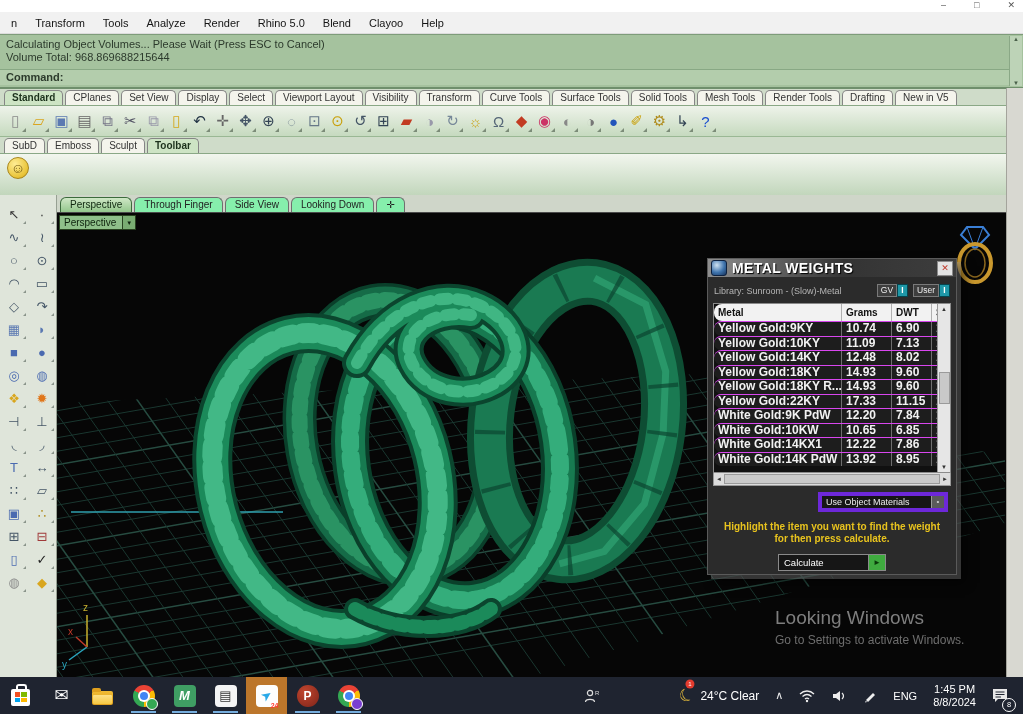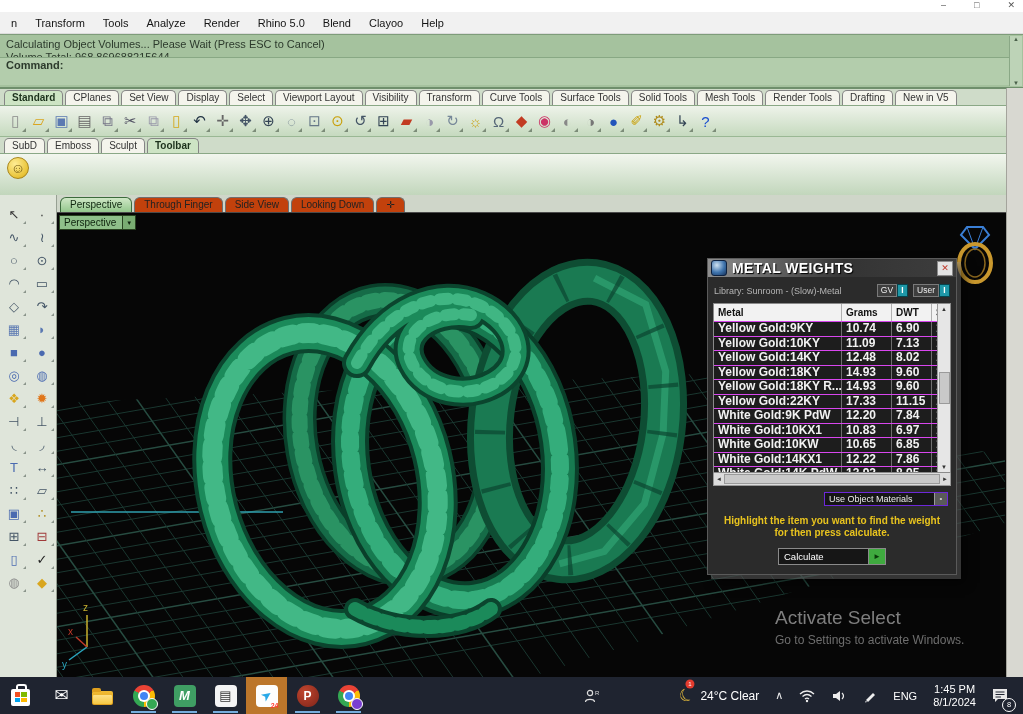--- a/index.html
+++ b/index.html
@@ -13,21 +13,21 @@
   .win-controls span{cursor:default;}
   
   .menubar{height:21px;background:#f1f1f1;display:flex;align-items:center;
            font-size:11px;color:#141414;padding-left:2px;border-bottom:1px solid #dcdcdc;}
   .menu-item{padding:0 9px;}
   
   .command{height:55px;background:#a5c29e;border-top:1px solid #7e9c7a;
            border-bottom:2px solid #6f8f6c;position:relative;
            font-size:11px;color:#2c3a2c;box-sizing:border-box;}
   .cmd-lines{padding:3px 18px 0 6px;line-height:13px;}
-  .cmd-prompt{position:absolute;left:0;right:14px;bottom:2px;height:28px;background:#b3cdac;
+  .cmd-prompt{position:absolute;left:0;right:14px;bottom:2px;height:16px;background:#b3cdac;
               border-top:1px solid #88a884;font-weight:bold;padding:1px 0 0 6px;box-sizing:border-box;}
   .cmd-scroll{position:absolute;right:1px;top:1px;bottom:1px;width:12px;background:#bdd3b7;
               border-left:1px solid #8aa886;display:flex;flex-direction:column;
               justify-content:space-between;align-items:center;font-size:6px;color:#4a604a;}
   
   .tabstrip{height:16px;background:#cfdcc9;display:flex;align-items:flex-end;
             padding-left:4px;gap:2px;border-bottom:1px solid #8aa886;position:relative;}
   .tab{font-size:10px;color:#333;background:#f4f4ec;border:1px solid #858585;border-bottom:none;
        border-radius:5px 5px 0 0;padding:1px 7px;line-height:12px;white-space:nowrap;}
   .tab.active{background:#cde4c4;font-weight:bold;color:#1c321c;text-align:right;}
@@ -49,21 +49,21 @@
   .left-toolbar{width:57px;background:#dfe5da;border-right:1px solid #97a093;
                 display:grid;grid-template-columns:1fr 1fr;align-content:start;
                 padding-top:12px;row-gap:7px;justify-items:center;box-sizing:border-box;}
   .left-tool{font-size:13px;line-height:15px;color:var(--tint,#445);width:22px;height:16px;
              text-align:center;position:relative;}
   .left-tool::after{content:"";position:absolute;right:-1px;bottom:-1px;
              border-left:3px solid transparent;border-bottom:3px solid #8a948a;}
   .viewport-col{flex:1;display:flex;flex-direction:column;min-width:0;}
   .vtabs{height:17px;background:#cfd6c9;display:flex;align-items:flex-end;
          padding-left:3px;gap:2px;border-bottom:1px solid #4a4a4a;}
-  .vtab{font-size:10px;padding:1px 9px;background:#c2410c;border:1px solid #6f6f6f;border-bottom:none;
+  .vtab{font-size:10px;padding:1px 9px;background:#86efac;border:1px solid #6f6f6f;border-bottom:none;
         border-radius:6px 6px 0 0;line-height:12px;color:#222;white-space:nowrap;}
   .vtab.active{background:linear-gradient(#cfe7c6,#93c78c);border-color:#3c6b3c;color:#102810;}
   .viewport{flex:1;position:relative;background:#060606;overflow:hidden;}
   svg.scene{position:absolute;left:0;top:0;}
   .vp-label{position:absolute;left:2px;top:2px;display:flex;align-items:stretch;
             background:#8fc08a;border:1px solid #27431f;font-size:10px;color:#0e230e;z-index:3;}
   .vp-label .txt{padding:1px 6px 1px 4px;}
   .vp-label .caret{background:#79ad72;border-left:1px solid #27431f;padding:0 3px;font-size:6px;
                    display:flex;align-items:center;}
   .activate{position:absolute;left:718px;top:394px;color:#7e7e7e;z-index:2;}
@@ -88,39 +88,39 @@
             color:#c0392b;font-size:9px;font-weight:bold;text-align:center;line-height:12px;}
   .mp-lib{display:flex;align-items:center;padding:7px 6px 4px;color:#b5b5b5;font-size:9px;gap:4px;}
   .mp-toggles{margin-left:auto;display:flex;gap:5px;}
   .mp-toggle{display:flex;}
   .mp-toggle .lbl{background:#3e3e3e;border:1px solid #7a7a7a;color:#eee;padding:0 3px;
                   font-size:8.5px;line-height:11px;}
   .mp-toggle .sw{background:#1f98a8;border:1px solid #06454e;color:#fff;width:9px;text-align:center;
                  font-size:8.5px;line-height:11px;font-weight:bold;}
   .mp-table{margin:2px 5px 0;border:1px solid #8a8a8a;background:#101010;position:relative;
             height:168px;overflow:hidden;}
-  .mp-cols{display:grid;grid-template-columns:128px 50px 40px 40px;}
+  .mp-cols{display:grid;grid-template-columns:128px 50px 40px 40px;border-radius:8px;}
   .mp-thead{background:#f2f2f2;color:#111;font-weight:bold;font-size:10px;height:17px;
             align-items:center;}
   .mp-thead span{padding-left:4px;border-right:1px solid #b0b0b0;line-height:17px;height:17px;
             box-sizing:border-box;overflow:hidden;white-space:nowrap;}
   .mp-row{height:13.5px;align-items:center;background:#1d1d1d;border-top:1px solid #d946ef;
           color:#f2f2f2;font-size:12px;font-weight:bold;}
   .mp-row span{padding-left:4px;border-right:1px solid #6e6e6e;line-height:13px;height:13.5px;
           box-sizing:border-box;overflow:hidden;white-space:nowrap;}
   .mp-vscroll{position:absolute;right:0;top:0;bottom:0;width:13px;background:#e6e6e6;
               border-left:1px solid #999;display:flex;flex-direction:column;
               justify-content:space-between;align-items:center;font-size:6px;color:#333;
               padding:2px 0;box-sizing:border-box;}
   .mp-vthumb{flex:0 0 30px;width:9px;background:#c9c9c9;border:1px solid #9a9a9a;}
   .mp-hscroll{height:12px;margin:0 5px;background:#dcdcdc;border:1px solid #999;border-top:none;
               display:flex;align-items:center;font-size:6px;color:#333;padding:0 2px;gap:2px;}
   .mp-hthumb{flex:1;height:8px;background:#c9c9c9;border:1px solid #9a9a9a;}
   .mp-materials{display:flex;justify-content:flex-end;margin:6px 8px 0;}
-  .mp-select{background:#161616;border:1px solid #6d28d9;color:#ececec;font-size:9px;
+  .mp-select{background:#161616;border:4px solid #6d28d9;color:#ececec;font-size:9px;
              width:122px;display:flex;align-items:center;}
   .mp-select .val{flex:1;padding:1px 4px;white-space:nowrap;overflow:hidden;}
   .mp-select .btn{width:12px;background:#5a5a5a;border-left:1px solid #9a9a9a;color:#cfcfcf;
              text-align:center;font-size:8px;line-height:12px;}
   .mp-instruction{color:#e8c31e;font-weight:bold;text-align:center;font-size:10px;
                   line-height:12px;margin-top:9px;}
   .mp-calc{display:flex;margin:9px auto 0;width:106px;border:1px solid #8a8a8a;background:#161616;
            color:#fff;font-size:9.5px;align-items:stretch;gap:8px;}
   .mp-calc .lbl{flex:1;padding:2px 5px;}
   .mp-calc .go{width:16px;background:#3faa3f;color:#0a3a0a;text-align:center;font-size:8px;
@@ -457,21 +457,21 @@
           <text x="11" y="422" fill="#c03a2a" font-size="10">x</text>
         </g>
       </svg>
 
       <div class="vp-label">
         <span class="txt">Perspective</span>
         <span class="caret">▼</span>
       </div>
 
       <div class="activate">
-        <div class="t1">Activate Select</div>
+        <div class="t1">Looking Windows</div>
         <div class="t2">Go to Settings to activate Windows.</div>
       </div>
     </div>
   </div>
 </div>
 
 <div class="right-strip"></div>
 <span class="strip-gear" style="top:90px;">⚙</span>
 <span class="strip-gear" style="top:136px;">⚙</span>
 
@@ -539,26 +539,20 @@
         <span>11.15</span>
         <span>17.89</span>
       </div>
       <div class="mp-cols mp-row">
         <span>White Gold:9K PdW</span>
         <span>12.20</span>
         <span>7.84</span>
         <span>12.59</span>
       </div>
       <div class="mp-cols mp-row">
-        <span>White Gold:10KX1</span>
-        <span>10.83</span>
-        <span>6.97</span>
-        <span>11.18</span>
-      </div>
-      <div class="mp-cols mp-row">
         <span>White Gold:10KW</span>
         <span>10.65</span>
         <span>6.85</span>
         <span>10.99</span>
       </div>
       <div class="mp-cols mp-row">
         <span>White Gold:14KX1</span>
         <span>12.22</span>
         <span>7.86</span>
         <span>12.61</span>
@@ -678,21 +672,21 @@
       <svg width="14" height="14" viewBox="0 0 14 14">
         <path d="M3 11 L10 4 L12 6 L5 13 Z" fill="#eee"></path>
         <path d="M2 13.5 L4 13 L2.8 11.8 Z" fill="#eee"></path>
       </svg>
     </div>
     <div class="tray lang">
       <span>ENG</span>
     </div>
     <div class="clock">
       <div>1:45 PM</div>
-      <div>8/1/2024</div>
+      <div>8/8/2024</div>
     </div>
     <div class="tray notif">
       <svg width="20" height="17" viewBox="0 0 20 17">
         <path d="M3 2 H17 V12 H8 L5 15 V12 H3 Z" fill="#e8e8e8"></path>
         <line x1="5.5" y1="5" x2="14.5" y2="5" stroke="#1f2430" stroke-width="1"></line>
         <line x1="5.5" y1="7.5" x2="14.5" y2="7.5" stroke="#1f2430" stroke-width="1"></line>
         <line x1="5.5" y1="10" x2="11" y2="10" stroke="#1f2430" stroke-width="1"></line>
       </svg>
       <span class="nbadge">8</span>
     </div>

